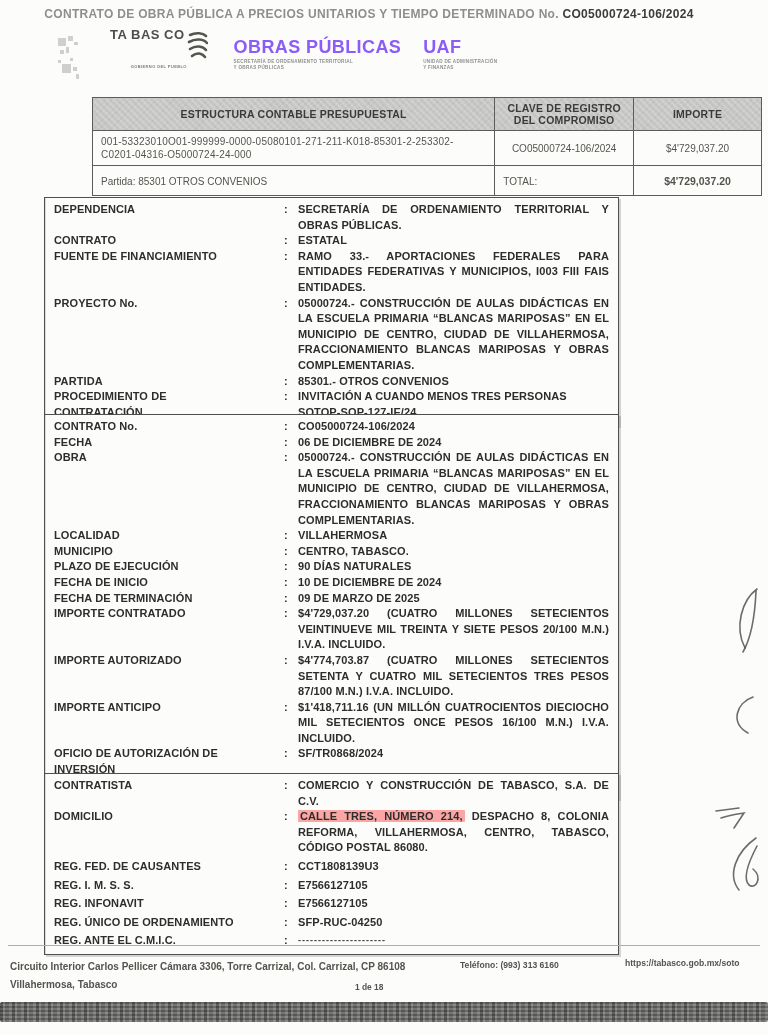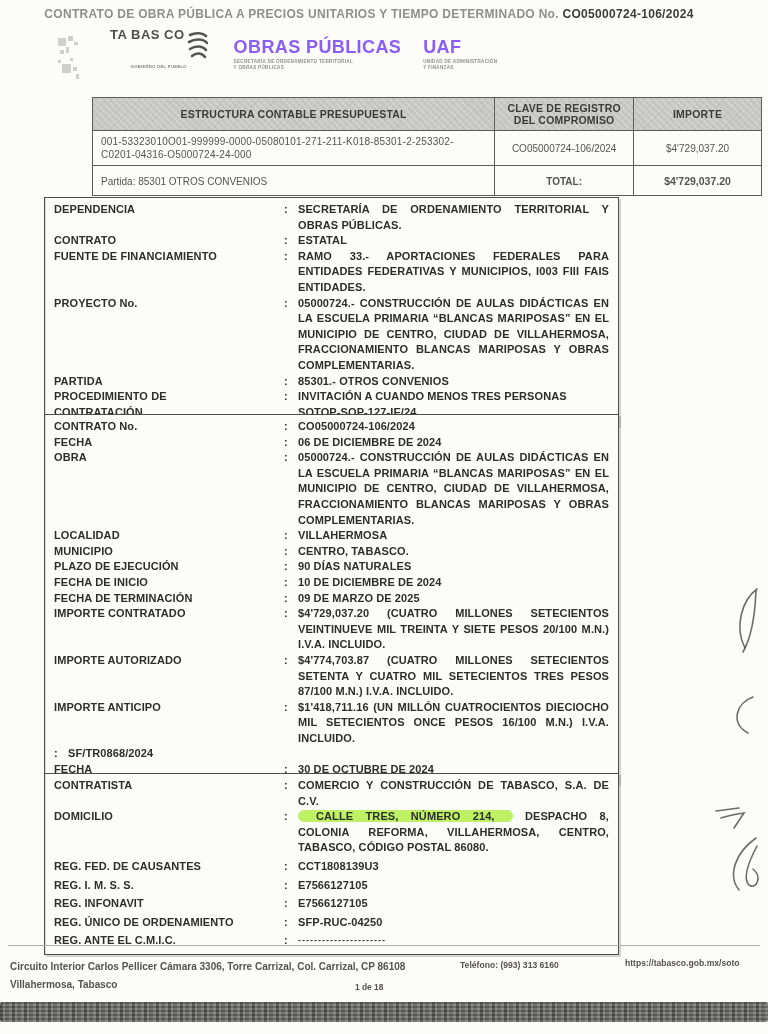--- a/index.html
+++ b/index.html
@@ -46,21 +46,21 @@
     background-image:
       repeating-linear-gradient(45deg,rgba(255,255,255,.22) 0 2px,transparent 2px 5px),
       repeating-linear-gradient(-45deg,rgba(0,0,0,.05) 0 1px,transparent 1px 4px);
     color:#3b3b39;font-weight:800;font-size:10.5px;letter-spacing:.2px;
     padding:4px 6px;line-height:12px;
   }
   .btable td{color:#54544f;padding:4px 8px;line-height:13px;}
   .cell-code{letter-spacing:.2px;}
   .cell-center{text-align:center;}
   .row-partida td{padding-top:9px;padding-bottom:7px;}
-  .total-label{font-weight:700;color:#2e2e2c;text-align:center;}
+  .total-label{font-weight:400;color:#2e2e2c;text-align:left;}
   .total-value{font-weight:800;color:#222220;text-align:center;font-size:10.5px;}
   
   .ibox{
     position:absolute;left:44px;width:575px;
     border:1.6px solid #4f4f4d;
     box-shadow:2px 2px 0 rgba(90,90,90,.25), inset 1px 0 0 rgba(120,120,120,.25);
     background:#fcfcfa;
     padding:4px 9px 5px 9px;
     box-sizing:border-box;
     font-size:11px;font-weight:700;color:#2d2d2b;
@@ -70,21 +70,21 @@
   .box2{top:414px;}
   .box3{top:773px;}
   .irow{display:flex;align-items:flex-start;}
   .lbl{width:230px;flex:none;}
   .lbl span{display:block;}
   .cln{width:14px;flex:none;}
   .val{flex:1;text-align:justify;}
   .val .vline{display:block;}
   .box3 .irow.reg{margin-top:3px;}
   .box3 .irow.dom{margin-bottom:3px;}
-  .hl{background:#bef264;padding:0 18px;border-radius:6px;}
+  .hl{background:#fca5a5;padding:0 2px;border-radius:1px;}
   .dashes{letter-spacing:1px;font-size:9px;color:#3c3c3a;}
   
   .foot-rule{position:absolute;top:945px;left:8px;width:752px;border-top:1.2px solid #aeaeac;}
   .foot-addr{position:absolute;top:958px;left:10px;font-size:10px;color:#55534f;font-weight:600;line-height:18px;}
   .foot-phone{position:absolute;top:960px;left:460px;font-size:8.6px;color:#55534f;font-weight:600;}
   .foot-url{position:absolute;top:958px;left:625px;font-size:8.6px;color:#55534f;font-weight:600;white-space:nowrap;}
   .foot-page{position:absolute;top:982px;left:355px;font-size:8.4px;color:#55534f;font-weight:600;}
   .scan-bar{
     position:absolute;top:1002px;left:0px;width:768px;height:20px;
     background:#767674;
@@ -270,20 +270,24 @@
       <span class="lbl">IMPORTE AUTORIZADO</span>
       <span class="cln">:</span>
       <span class="val">$4'774,703.87 (CUATRO MILLONES SETECIENTOS SETENTA Y CUATRO MIL SETECIENTOS TRES PESOS 87/100 M.N.) I.V.A. INCLUIDO.</span>
     </div>
     <div class="irow">
       <span class="lbl">IMPORTE ANTICIPO</span>
       <span class="cln">:</span>
       <span class="val">$1'418,711.16 (UN MILLÓN CUATROCIENTOS DIECIOCHO MIL SETECIENTOS ONCE PESOS 16/100 M.N.) I.V.A. INCLUIDO.</span>
     </div>
     <div class="irow">
+      <span class="lbl">
+        <span>OFICIO DE AUTORIZACIÓN DE</span>
+        <span>INVERSIÓN</span>
+      </span>
       <span class="cln">:</span>
       <span class="val">SF/TR0868/2024</span>
     </div>
     <div class="irow">
       <span class="lbl">FECHA</span>
       <span class="cln">:</span>
       <span class="val">30 DE OCTUBRE DE 2024</span>
     </div>
   </div>
 

